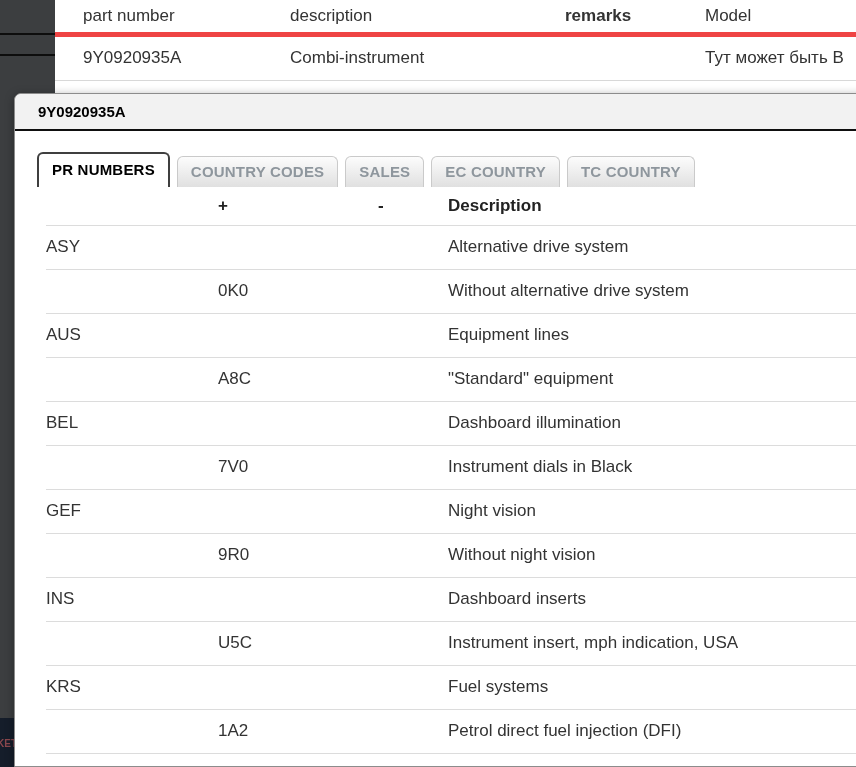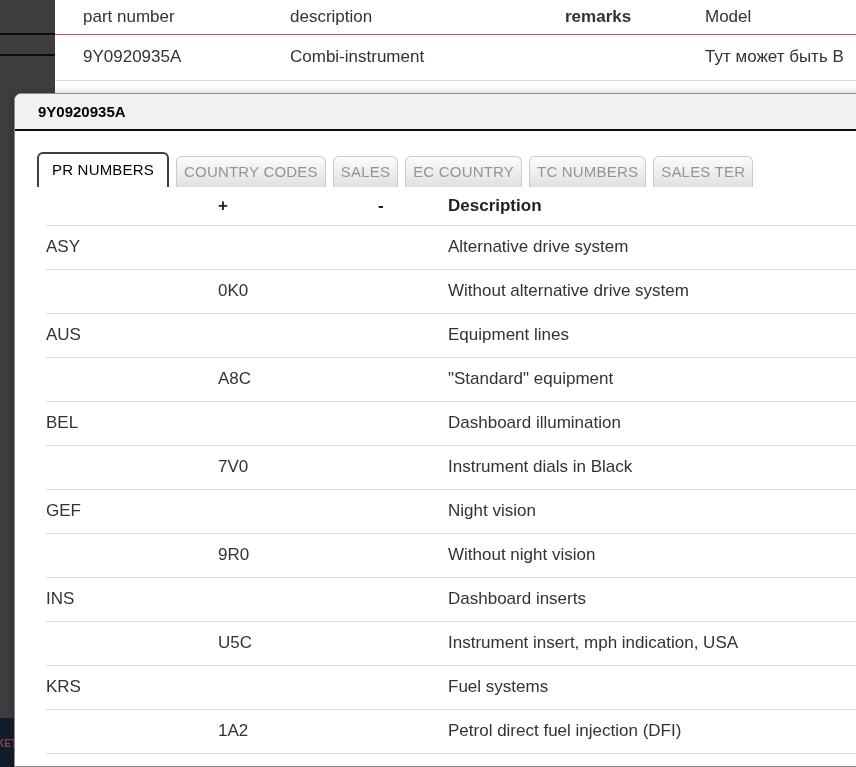--- a/index.html
+++ b/index.html
@@ -42,21 +42,21 @@
     background: #fff;
     z-index: 2;
   }
   table { border-collapse: collapse; }
   .top-table { width: 840px; table-layout: fixed; }
   .top-table th, .top-table td {
     text-align: left; font-weight: normal;
     font-size: 17px; color: #333;
     white-space: nowrap; overflow: hidden;
   }
-  .top-table th { height: 34px; border-bottom: 1px solid #ef4444; vertical-align: middle; }
+  .top-table th { height: 34px; border-bottom: 5px solid #ef4444; vertical-align: middle; }
   .top-table td { height: 46px; border-bottom: 1px solid #d8d8d8; vertical-align: middle; }
   .top-table .c1 { width: 235px; padding-left: 28px; }
   .top-table .c2 { width: 275px; }
   .top-table .c3 { width: 140px; font-weight: bold; }
 
   
   .modal {
     position: absolute; left: 14px; top: 93px;
     width: 920px; height: 674px;
     background: #fff;
@@ -76,41 +76,41 @@
     font-size: 15px; font-weight: bold; color: #000;
   }
 
   
   .tabs {
     display: flex; align-items: flex-end;
     padding-left: 22px; margin-top: 21px;
     height: 35px; gap: 7px;
   }
   .tab {
-    font-size: 15px; font-weight: normal;
+    font-size: 15px; font-weight: bold;
     letter-spacing: 0.2px;
     white-space: nowrap;
     border-radius: 6px 6px 0 0;
     cursor: pointer;
   }
   .tab.active {
     background: #fff;
     color: #000;
     border: 2px solid #3f3f3f;
     border-bottom: none;
     height: 35px; line-height: 32px;
     padding: 0 13px;
   }
   .tab.inactive {
     background: linear-gradient(#fcfcfc, #e0e0e0);
     color: #8e969d;
     border: 1px solid #cacaca;
     border-bottom: none;
     height: 31px; line-height: 30px;
-    padding: 0 7px;
+    padding: 0 13px;
   }
 
   
   .pr-table { width: 880px; table-layout: fixed; margin-left: 31px; }
   .pr-table th {
     text-align: left; font-size: 17px; font-weight: bold; color: #222;
     height: 38px; vertical-align: middle;
     border-bottom: 1px solid #dcdcdc;
   }
   .pr-table td {
@@ -156,22 +156,21 @@
 </div>
 
 <div class="modal">
   <div class="modal-header">9Y0920935A</div>
 
   <div class="tabs" id="tabs">
       <div class="tab active">PR NUMBERS</div>
       <div class="tab inactive">COUNTRY CODES</div>
       <div class="tab inactive">SALES</div>
       <div class="tab inactive">EC COUNTRY</div>
-      <div class="tab inactive">TC NUMBERS</div>
-      <div class="tab inactive">SALES TER</div>
+      <div class="tab inactive">TC COUNTRY</div>
     </div>
 
   <table class="pr-table">
     <thead>
       <tr>
         <th class="g"></th>
         <th class="p">+</th>
         <th class="m">-</th>
         <th>Description</th>
       </tr>

